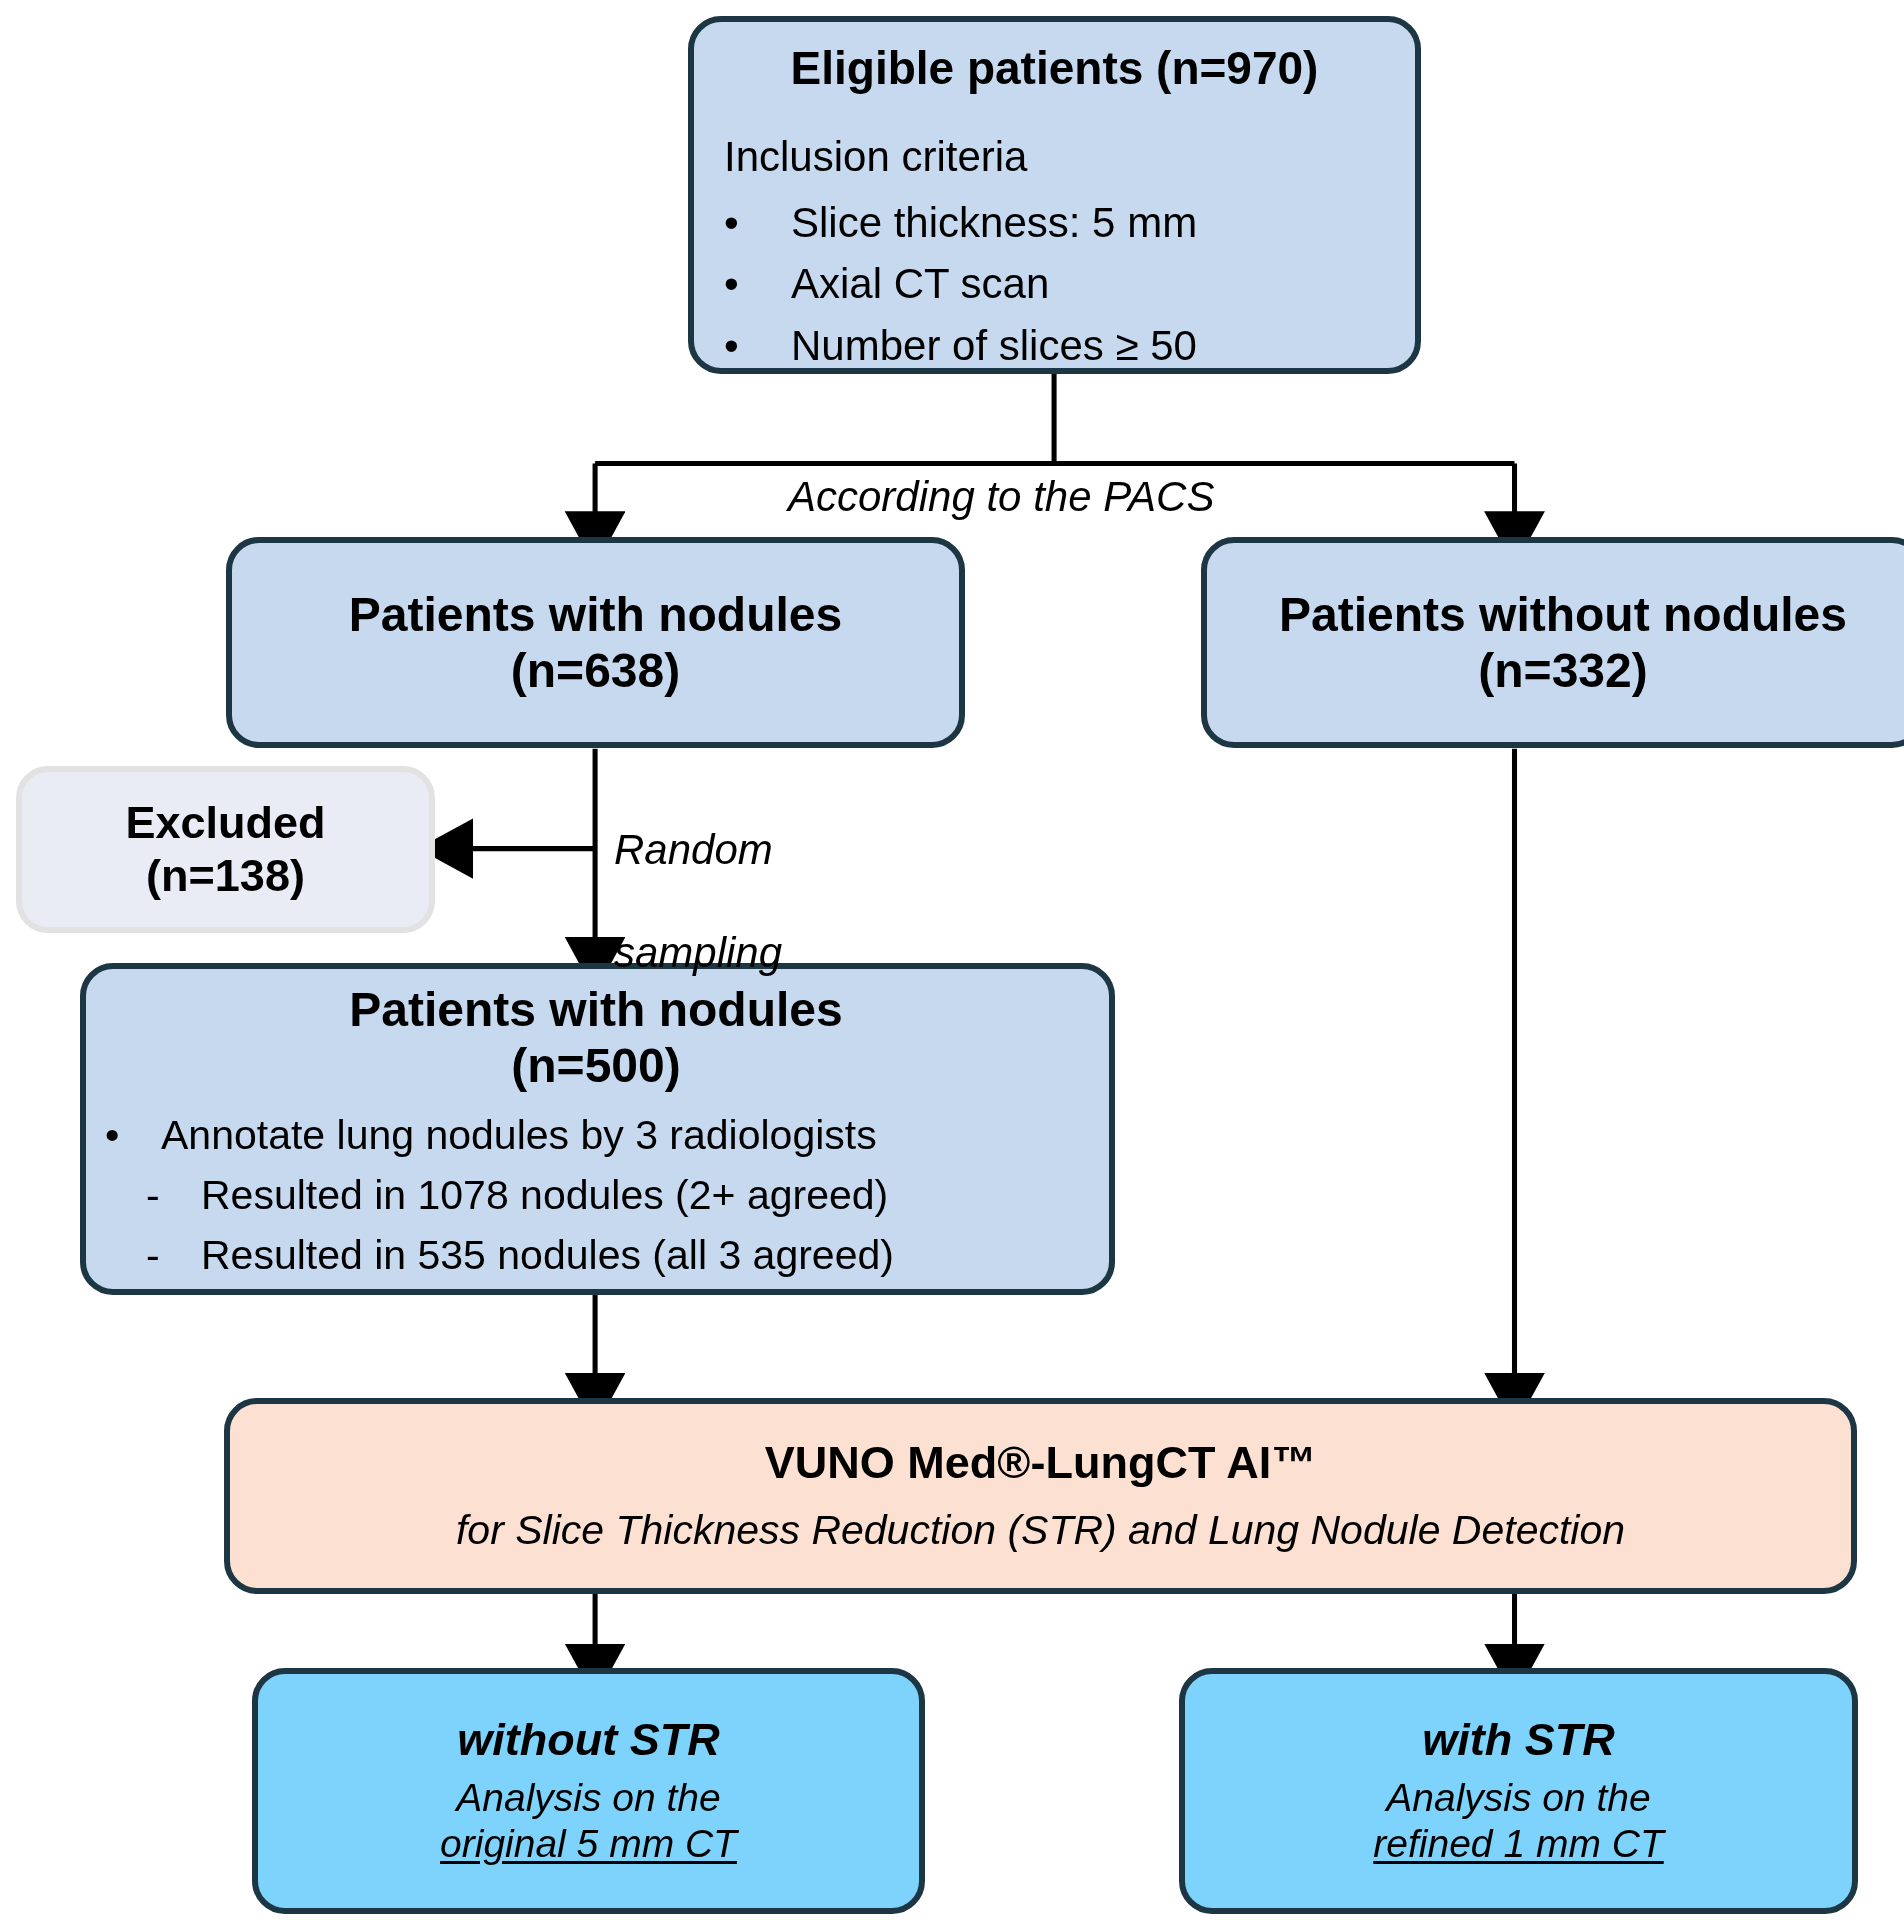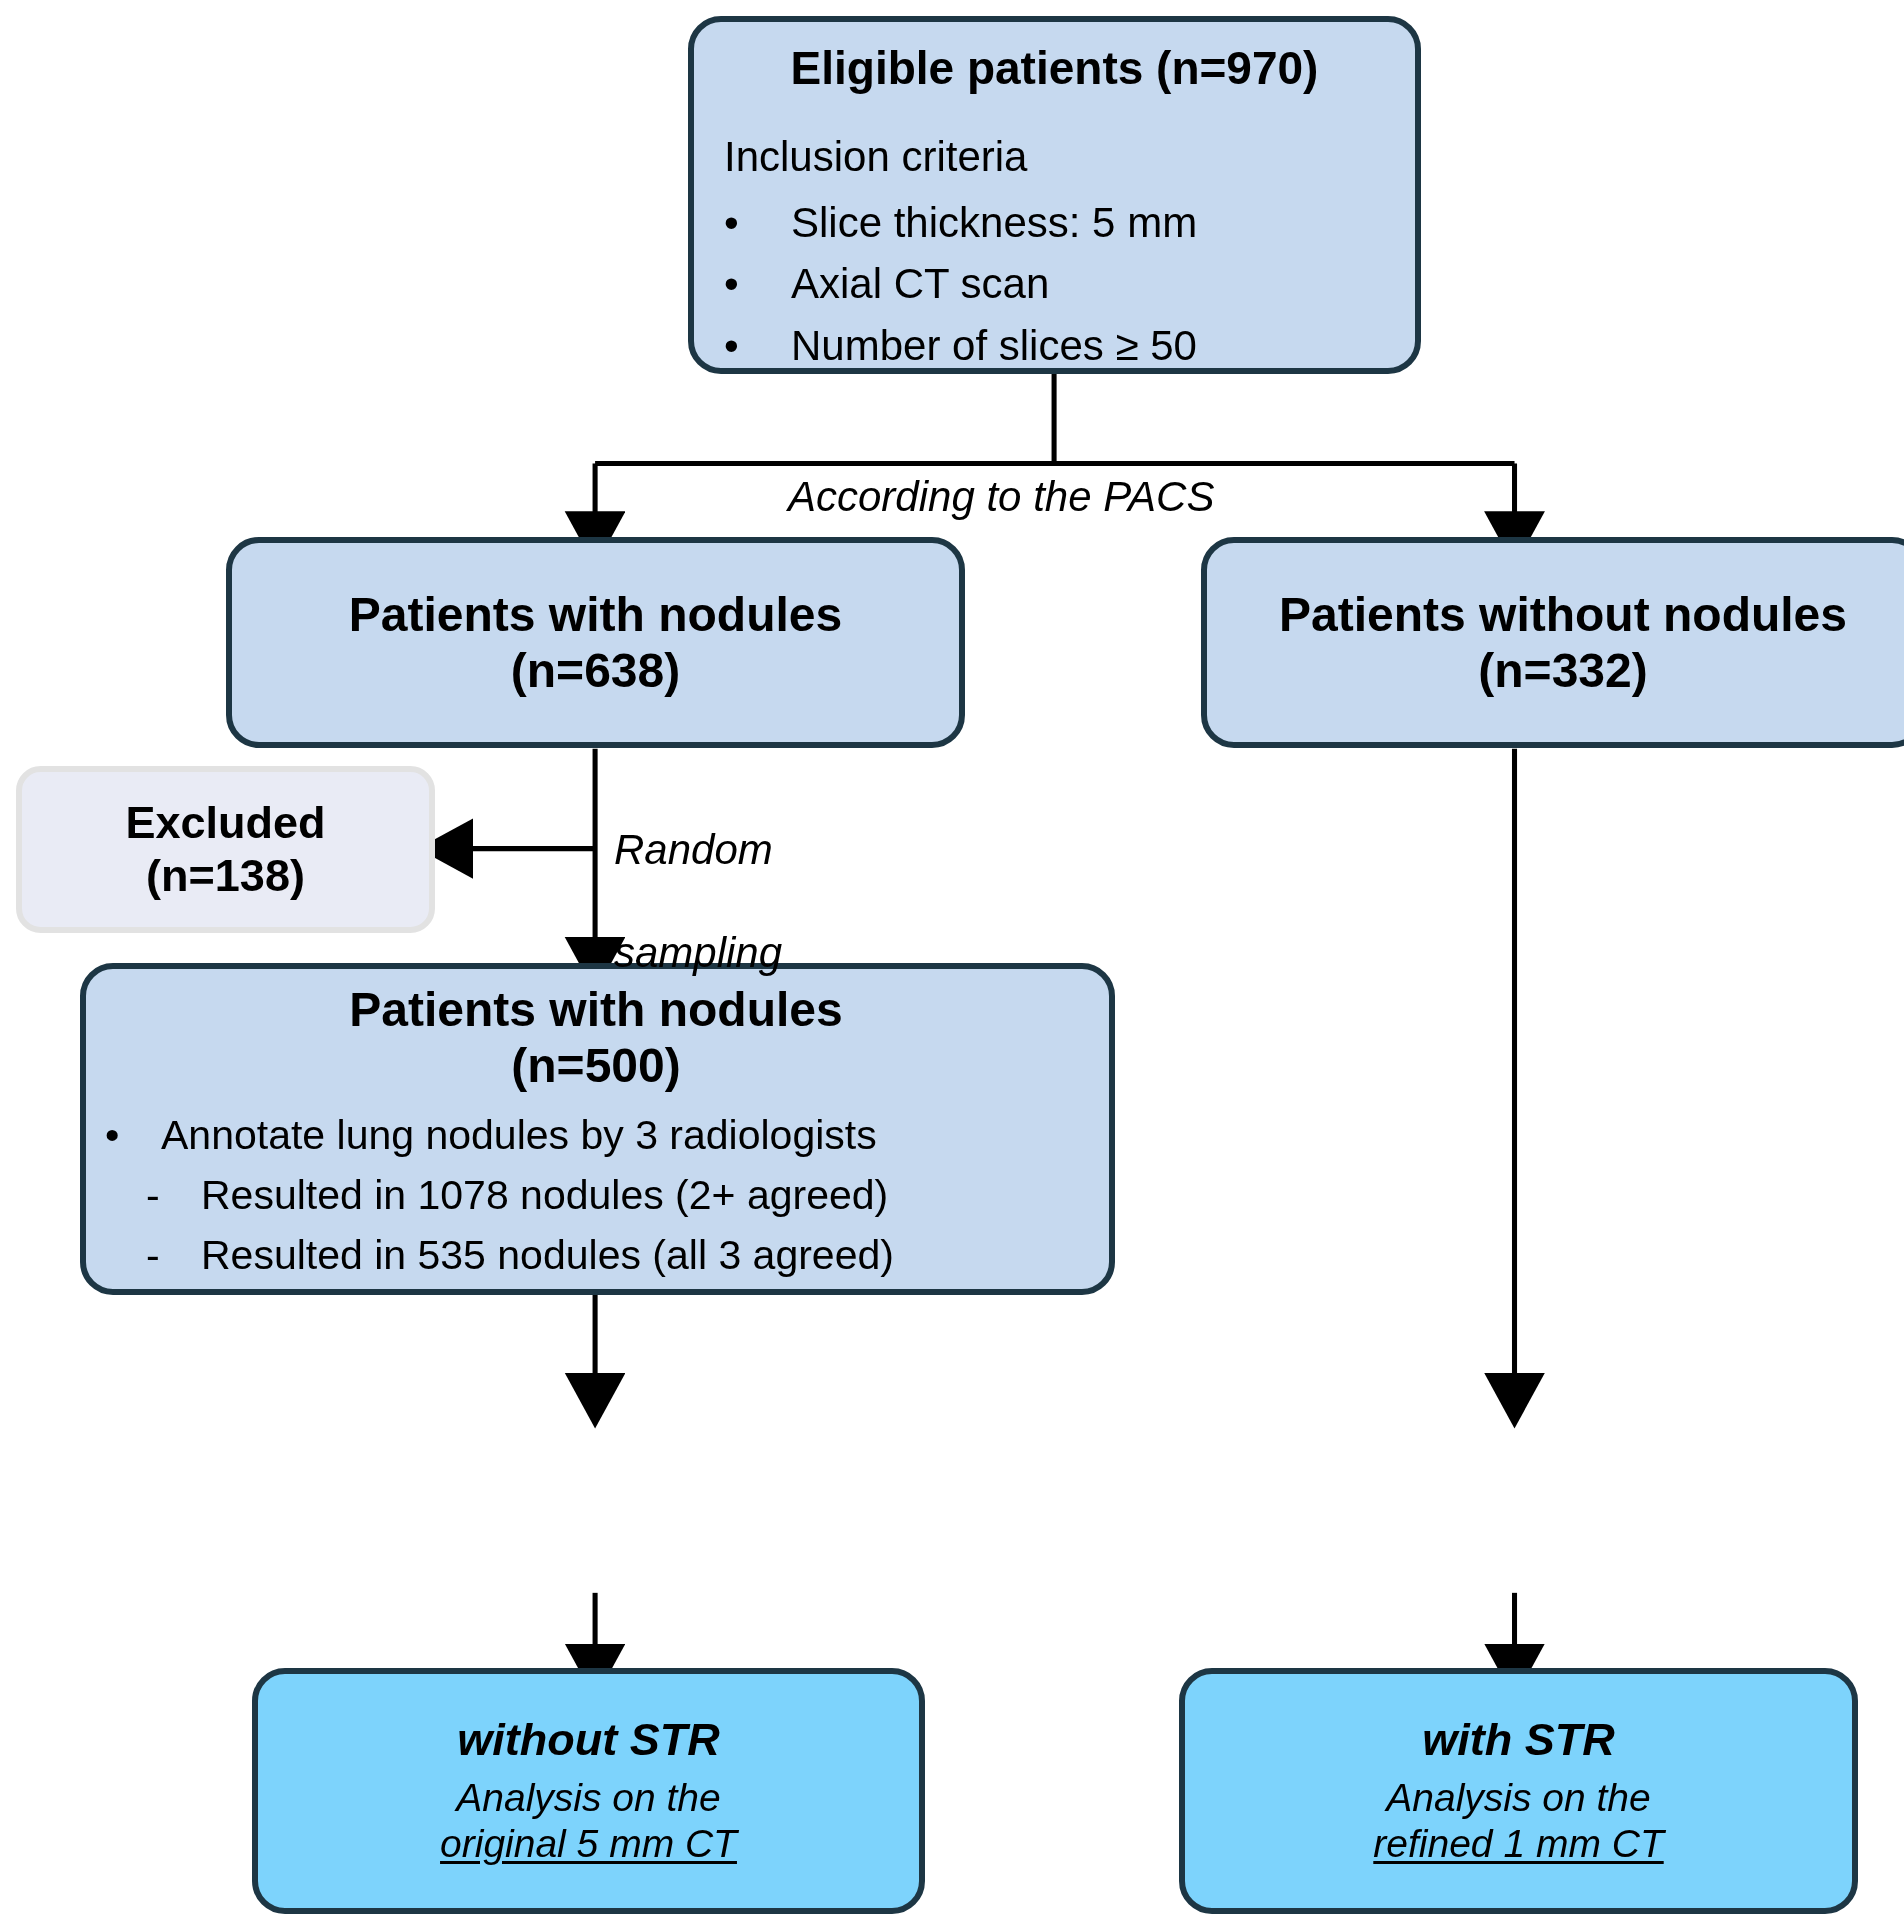--- a/index.html
+++ b/index.html
@@ -107,20 +107,21 @@
 
   #n-without332 {
     left: 1201px; top: 537px; width: 724px; height: 211px;
     padding: 0 11.6px;
   }
   #n-without332 .title { font-size: 48px; }
 
   #n-excluded {
     left: 16px; top: 766px; width: 419px; height: 167px;
     padding: 0 11px;
+    border-radius: 32px;
   }
   #n-excluded .title { font-size: 45px; }
 
   #n-with500 {
     left: 80px; top: 963px; width: 1035px; height: 332px;
     padding: 13px 22px 13px 19px;
     justify-content: flex-start;
   }
   #n-with500 .title { font-size: 48px; }
   #n-with500 ul.bul { margin-top: 13px; }
@@ -249,20 +250,24 @@
         <span class="mk" style="left:41px">-</span>
         <span class="tx">Resulted in 1078 nodules (2+ agreed)</span>
       </li>
       <li class="lvl2">
         <span class="mk" style="left:41px">-</span>
         <span class="tx">Resulted in   535 nodules (all 3 agreed)</span>
       </li>
     </ul>
   </div>
 
+  <div class="node peach" id="n-vuno">
+    <div class="title">VUNO Med®-LungCT AI™</div>
+    <div class="subtitle">for Slice Thickness Reduction (STR) and Lung Nodule Detection</div>
+  </div>
 
   <div class="node gray n-bottom" id="n-nostr">
     <div class="title">without STR</div>
     <div class="subtitle">
       <span class="ln">Analysis on the</span>
       <span class="ln u">original 5 mm CT</span>
     </div>
   </div>
 
   <div class="node gray n-bottom" id="n-withstr">

